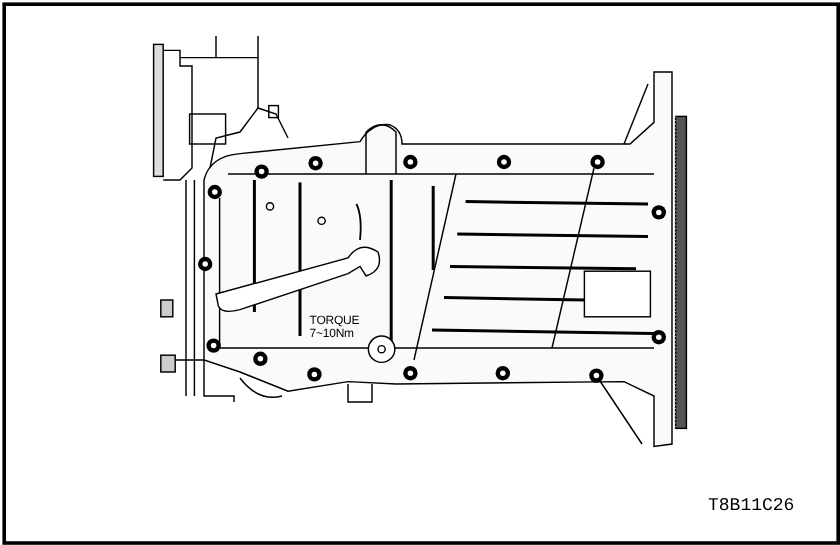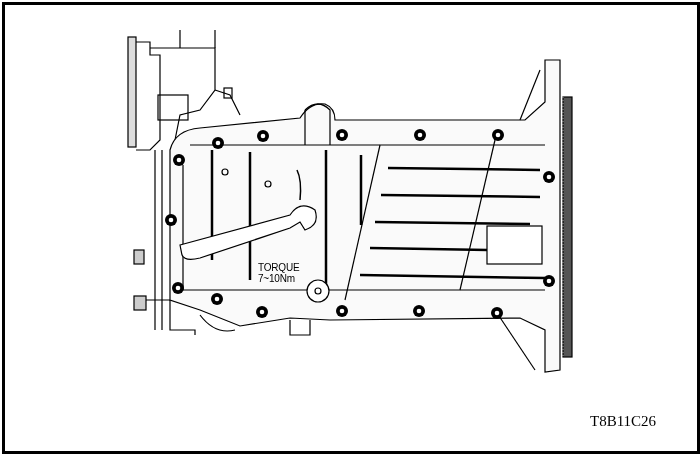--- a/index.html
+++ b/index.html
@@ -1,20 +1,20 @@
 <!DOCTYPE html>
 <html><head>
 <meta charset="utf-8">
 <style>
   html, body { margin: 0; padding: 0; background: #ffffff; }
   body { width: 700px; height: 454px; position: relative; overflow: hidden; font-family: "Liberation Sans", sans-serif; }
   .frame { position: absolute; left: 2px; top: 2px; width: 692px; height: 446px; border: 3px solid #000; background: #fff; }
   .drawing { position: absolute; left: 0; top: 0; width: 700px; height: 454px; }
   .torque-label { position: absolute; left: 258px; top: 262px; font-family: "Liberation Sans", sans-serif; font-weight: normal; font-size: 10px; line-height: 11px; color: #000; letter-spacing: -0.2px; }
-  .fig-code { position: absolute; left: 590px; top: 413px; font-family: Liberation Serif, serif; font-size: 15px; color: #000; }
+  .fig-code { position: absolute; left: 590px; top: 413px; font-family: Liberation Mono, monospace; font-size: 15px; color: #000; }
 </style>
 </head>
 <body>
 
 <div class="frame"></div>
 
 <svg class="drawing" viewBox="0 0 700 454" xmlns="http://www.w3.org/2000/svg">
   <g fill="none" stroke="#000" stroke-width="1.2">
 
     <g>

